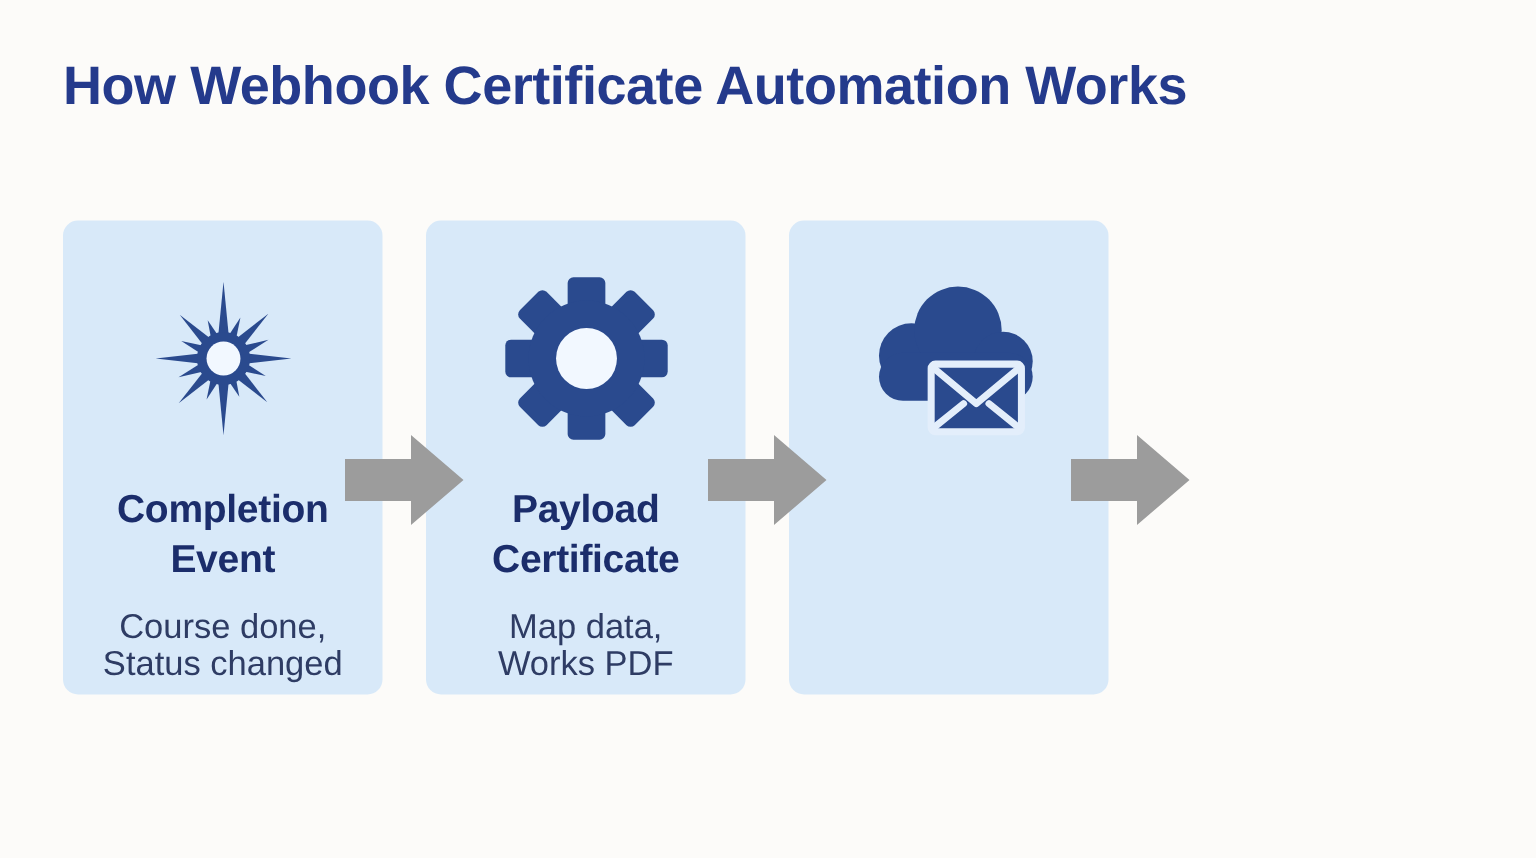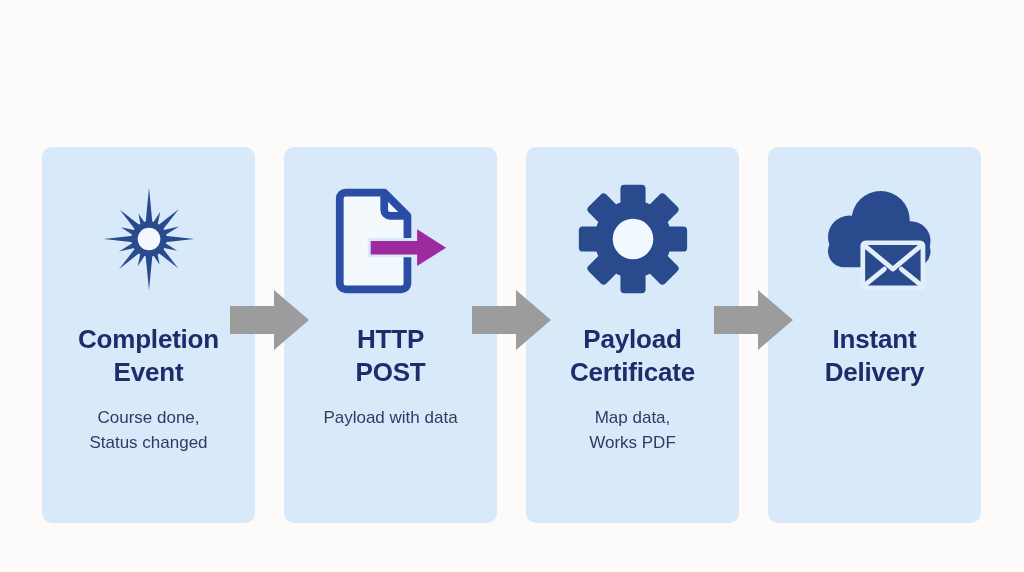--- a/index.html
+++ b/index.html
@@ -28,55 +28,56 @@
     position:absolute;left:42px;top:36px;
     font-size:36px;font-weight:bold;letter-spacing:-0.3px;
     color:var(--heading);
     white-space:nowrap;
   }
   .cards{
     position:absolute;left:42px;top:147px;
     display:flex;gap:29px;
   }
   .card{
-    width:213px;height:376px;
+    width:213px;height:316px;
     background:var(--card_bg);
     border-radius:10px;
     display:flex;flex-direction:column;align-items:center;
   }
   .icon-box{
     height:176px;width:100%;
     display:flex;align-items:center;justify-content:center;
     padding-top:8px;
   }
   .card-title{
     font-size:26px;font-weight:bold;line-height:33px;
     color:var(--step_title);text-align:center;white-space:pre-line;
     letter-spacing:-0.2px;
   }
   .card-desc{
     margin-top:16px;
-    font-size:17px;line-height:25px;
+    font-size:23px;line-height:25px;
     color:var(--step_desc);text-align:center;white-space:pre-line;
   }
   .flow-arrow{position:absolute;top:285px;width:80px;height:70px;}
   .flow-arrow polygon{fill:var(--arrow_gray);}
   .i-navy{fill:var(--icon_navy);}
   .i-hole{fill:var(--hole);}
   .i-doc{fill:#f4f9fe;stroke:var(--doc_stroke);stroke-width:8;stroke-linejoin:round;}
   .i-docfold{fill:none;stroke:var(--doc_stroke);stroke-width:8;stroke-linejoin:round;}
   .i-purple{fill:var(--purple);stroke:var(--card_bg);stroke-width:6;paint-order:stroke;stroke-linejoin:round;}
   .i-env{fill:var(--icon_navy);stroke:var(--env_outline);stroke-width:5;}
   .i-envline{fill:none;stroke:var(--env_outline);stroke-width:5;stroke-linejoin:round;stroke-linecap:round;}
 </style>
 </head>
 <body>
 
 <div class="stage">
 
+  <h1 class="page-title">How Webhook Certificate Automation Works</h1>
 
   <div class="cards">
 
     <div class="card">
       <div class="icon-box">
         <svg width="118" height="118" viewBox="0 0 120 120">
           <g class="i-navy">
             <polygon points="60,8 55.6,53 64.4,53" transform="rotate(0 60 60)"></polygon>
             <polygon points="60,30 55.6,53 64.4,53" transform="rotate(22.5 60 60)"></polygon>
             <polygon points="60,17 55.6,53 64.4,53" transform="rotate(45 60 60)"></polygon>
@@ -97,32 +98,20 @@
           </g>
           <circle class="i-hole" cx="60" cy="60" r="11.5"></circle>
         </svg>
       </div>
       <div class="card-title">Completion
 Event</div>
       <div class="card-desc">Course done,
 Status changed</div>
     </div>
 
-    <div class="card">
-      <div class="icon-box">
-        <svg width="126" height="116" viewBox="0 0 130 120">
-          <path class="i-doc" d="M18,12 h40 l24,24 v70 a6,6 0 0 1 -6,6 h-58 a6,6 0 0 1 -6,-6 v-88 a6,6 0 0 1 6,-6 z"></path>
-          <path class="i-docfold" d="M58,12 v18 a6,6 0 0 0 6,6 h18"></path>
-          <polygon class="i-purple" points="44,62 92,62 92,50 122,69 92,88 92,76 44,76"></polygon>
-        </svg>
-      </div>
-      <div class="card-title">HTTP
-POST</div>
-      <div class="card-desc">Payload with data</div>
-    </div>
 
     <div class="card">
       <div class="icon-box">
         <svg width="116" height="116" viewBox="0 0 120 120">
           <g class="i-navy">
             <rect x="47" y="4" width="26" height="24" rx="4" transform="rotate(0 60 60)"></rect>
             <rect x="47" y="4" width="26" height="24" rx="4" transform="rotate(45 60 60)"></rect>
             <rect x="47" y="4" width="26" height="24" rx="4" transform="rotate(90 60 60)"></rect>
             <rect x="47" y="4" width="26" height="24" rx="4" transform="rotate(135 60 60)"></rect>
             <rect x="47" y="4" width="26" height="24" rx="4" transform="rotate(180 60 60)"></rect>
@@ -147,22 +136,20 @@
             <circle cx="40" cy="58" r="23"></circle>
             <circle cx="73" cy="40" r="31"></circle>
             <circle cx="105" cy="62" r="21"></circle>
             <rect x="17" y="56" width="109" height="34" rx="17"></rect>
           </g>
           <rect class="i-env" x="54" y="64" width="64" height="48" rx="3"></rect>
           <path class="i-envline" d="M56,67 L86,92 L116,67"></path>
           <path class="i-envline" d="M56,109 L77,92 M116,109 L95,92"></path>
         </svg>
       </div>
-      <div class="card-title">Instant
-Delivery</div>
     </div>
 
   </div>
 
   <svg class="flow-arrow" style="left:230px" viewBox="0 0 80 70">
     <polygon points="0,21 44,21 44,5 79,35 44,65 44,49 0,49"></polygon>
   </svg>
   <svg class="flow-arrow" style="left:472px" viewBox="0 0 80 70">
     <polygon points="0,21 44,21 44,5 79,35 44,65 44,49 0,49"></polygon>
   </svg>

